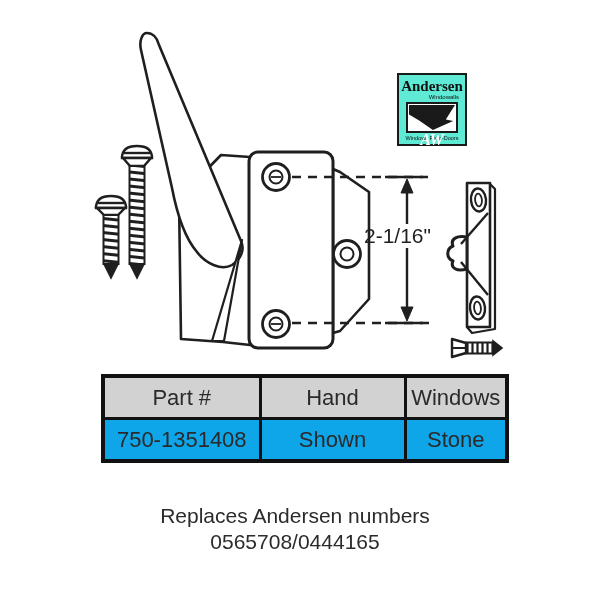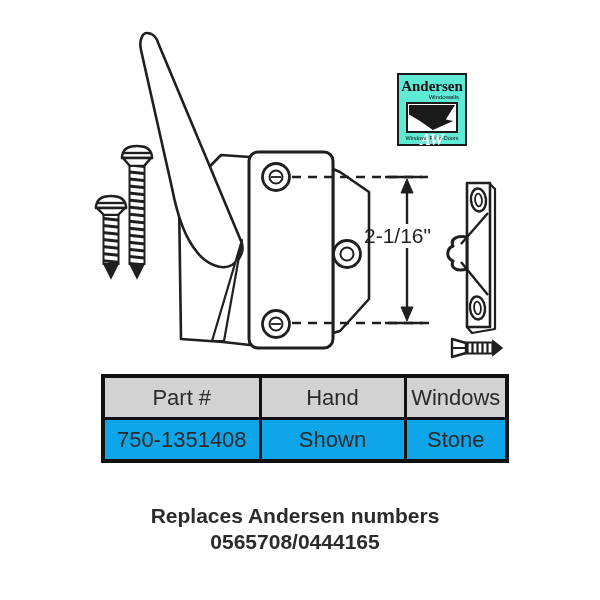--- a/index.html
+++ b/index.html
@@ -28,21 +28,21 @@
                table-layout:fixed;width:404px;border:4px solid #111;
                font-size:22px;color:#2a2a2a;margin-left:8px;}
   .parts-table td{border:3px solid #111;text-align:center;height:37px;
                   overflow:hidden;white-space:nowrap;}
   .hdr td{background:#d2d2d2;}
   .row-a td{background:#0ea5e9;}
   .row-b td{background:#e3e3e3;}
 
   
   .caption{position:absolute;left:93px;top:503px;width:404px;text-align:center;
-           font-size:21px;line-height:26px;color:#2b2b2b;font-weight:bold;}
+           font-size:21px;line-height:26px;color:#2b2b2b;}
 </style>
 </head>
 <body>
 
 <div class="canvas">
 
   <svg width="600" height="600" viewBox="0 0 600 600" style="position:absolute;left:0;top:0;">
     <defs>
 
       <pattern id="thv" width="8" height="7" patternUnits="userSpaceOnUse" patternTransform="rotate(6)">

